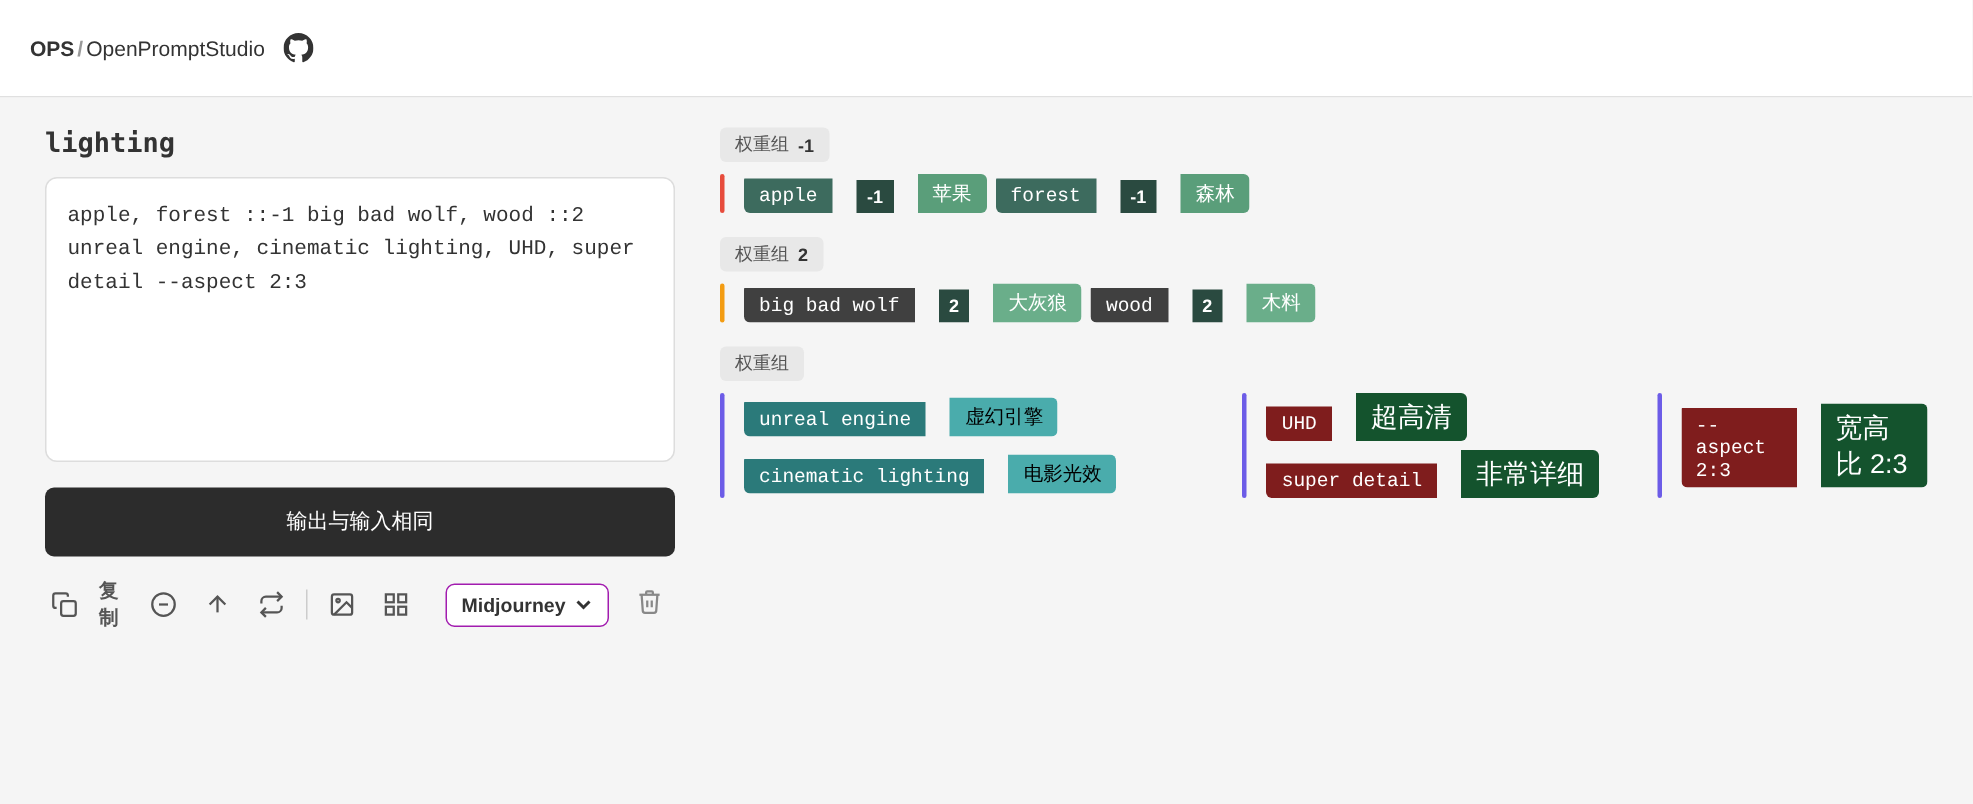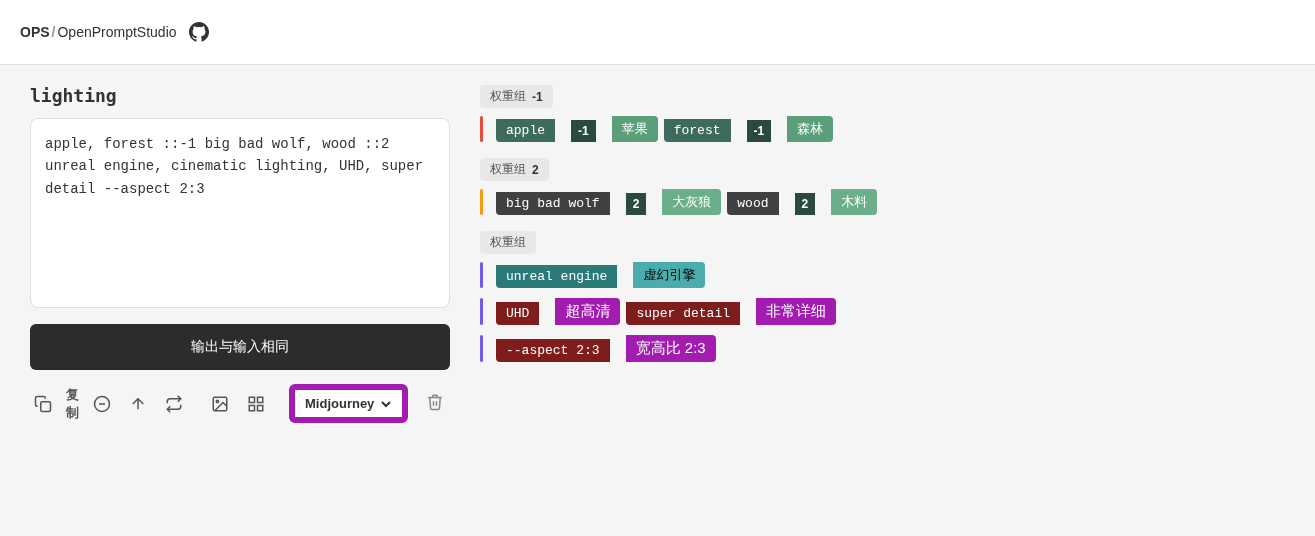--- a/index.html
+++ b/index.html
@@ -119,21 +119,21 @@
 
     .toolbar-divider {
       width: 1px;
       height: 20px;
       background: #ccc;
     }
 
     .platform-select {
       display: flex;
       align-items: center;
-      border: 6px solid #a21caf;
+      border: 1px solid #a21caf;
       border-radius: 6px;
       padding: 6px 10px;
       background: #fff;
       font-size: 13px;
       cursor: pointer;
       gap: 6px;
       color: #333;
     }
 
     .delete-btn {
@@ -262,33 +262,33 @@
     
     .tag-main-blue {
       background: #7f1d1d;
       color: #fff;
       padding: 4px 10px;
       font-family: 'Courier New', monospace;
       font-size: 13px;
     }
 
     .tag-translation-blue {
-      background: #a21caf;
-      color: #fff;
-      padding: 4px 10px;
-      font-size: 15px;
+      background: #14532d;
+      color: #fff;
+      padding: 4px 10px;
+      font-size: 18px;
     }
 
     .group-section {
       margin-bottom: 12px;
     }
 
     .group-rows {
       display: flex;
-      flex-direction: column;
+      flex-direction: row;
       gap: 6px;
     }
 
     .bottom-divider {
       border-top: 1px solid #e0e0e0;
       margin-top: auto;
     }
   </style>
 </head>
 <body>
@@ -430,20 +430,24 @@
     <div class="group-section">
       <div class="weight-label">
         <span>权重组</span>
       </div>
       <div class="group-rows">
 
         <div class="tag-row tag-row-purple">
           <div class="tag">
             <span class="tag-main-teal">unreal engine</span>
             <span class="tag-translation-teal">虚幻引擎</span>
+          </div>
+          <div class="tag">
+            <span class="tag-main-teal">cinematic lighting</span>
+            <span class="tag-translation-teal">电影光效</span>
           </div>
         </div>
 
         <div class="tag-row tag-row-purple">
           <div class="tag">
             <span class="tag-main-blue">UHD</span>
             <span class="tag-translation-blue">超高清</span>
           </div>
           <div class="tag">
             <span class="tag-main-blue">super detail</span>

